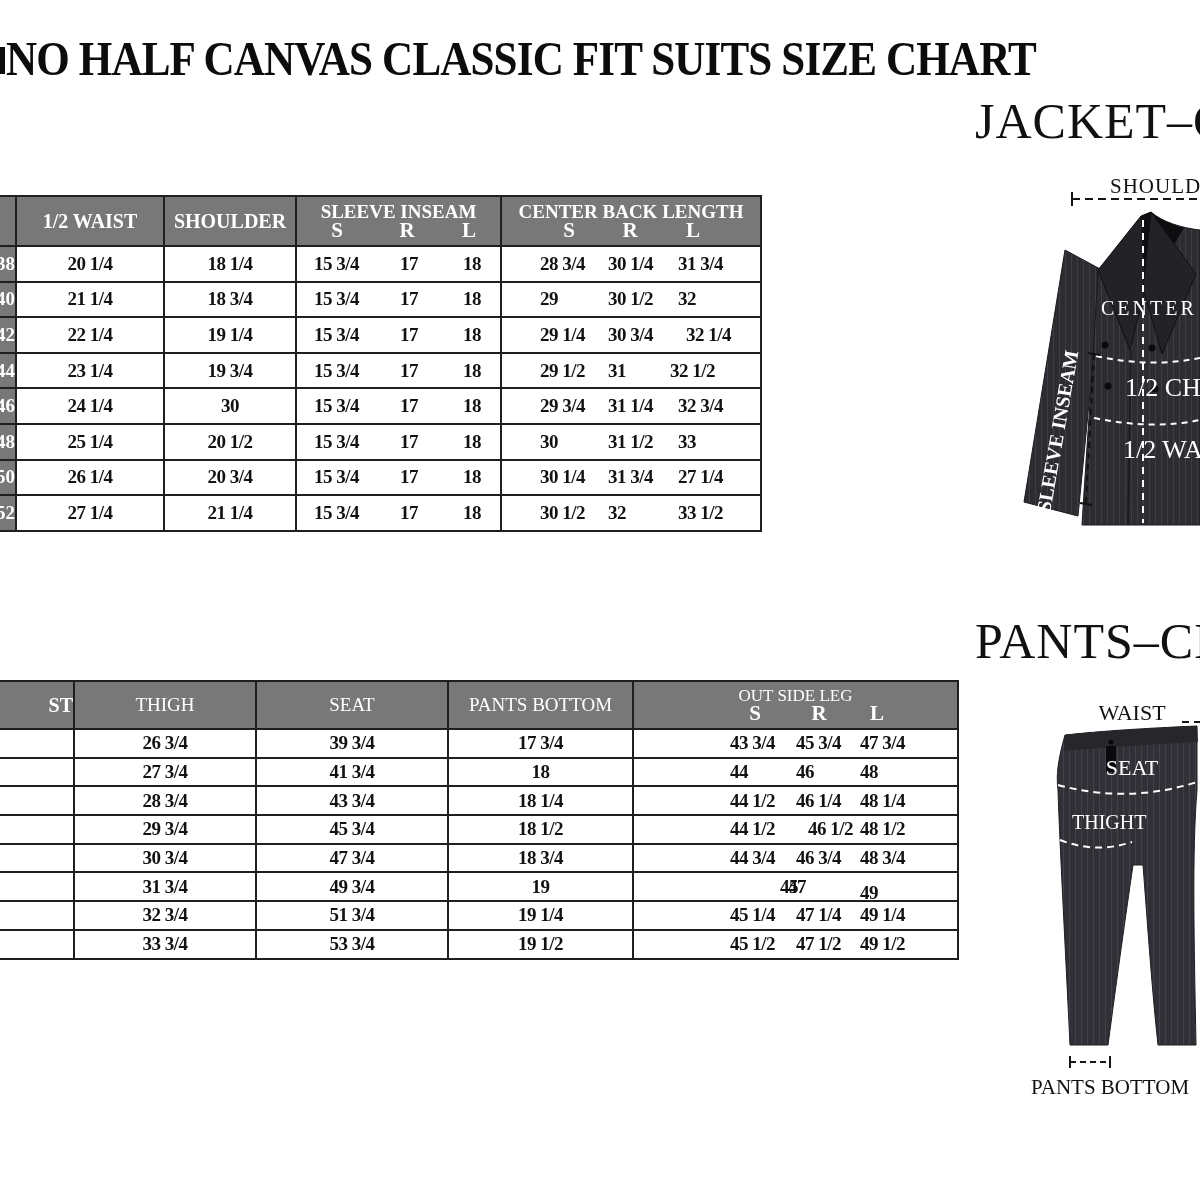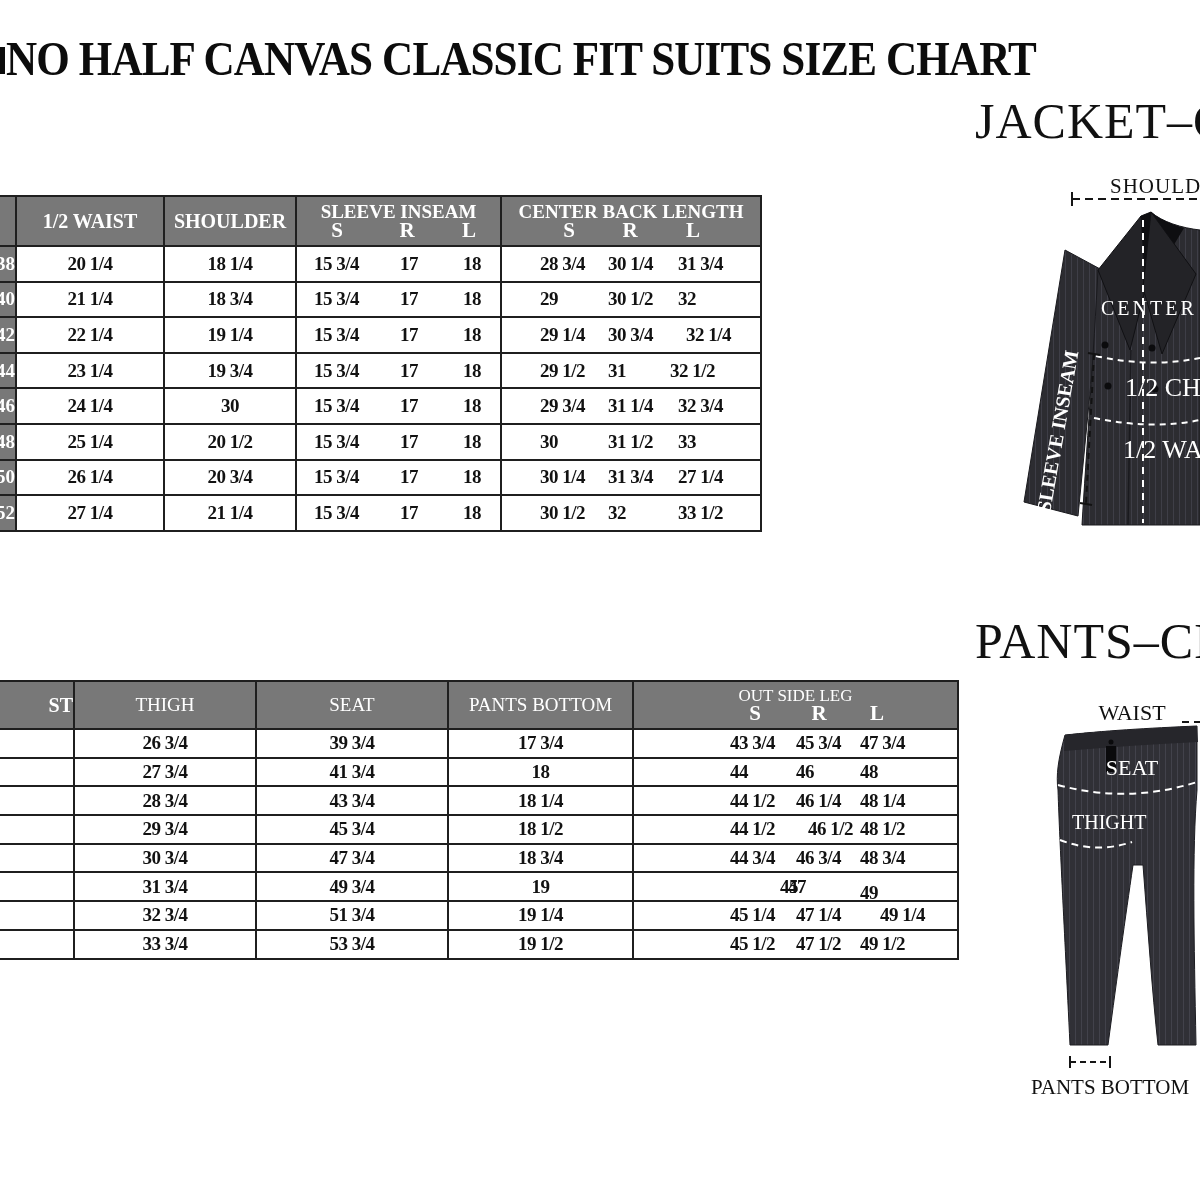--- a/index.html
+++ b/index.html
@@ -286,21 +286,21 @@
           </td>
         </tr>
         <tr style="height: 28.7px;">
           <td class="num"></td>
           <td class="num">32 3/4</td>
           <td class="num">51 3/4</td>
           <td class="num">19 1/4</td>
           <td class="grpvals">
             <span class="v-srl" style="left: 96px;">45 1/4</span>
             <span class="v-srl" style="left: 162px;">47 1/4</span>
-            <span class="v-srl" style="left: 226px; margin-left: 20px;">49 1/4</span>
+            <span class="v-srl" style="left: 226px;">49 1/4</span>
           </td>
         </tr>
         <tr style="height: 28.7px;">
           <td class="num"></td>
           <td class="num">33 3/4</td>
           <td class="num">53 3/4</td>
           <td class="num">19 1/2</td>
           <td class="grpvals">
             <span class="v-srl" style="left: 96px;">45 1/2</span>
             <span class="v-srl" style="left: 162px;">47 1/2</span>

